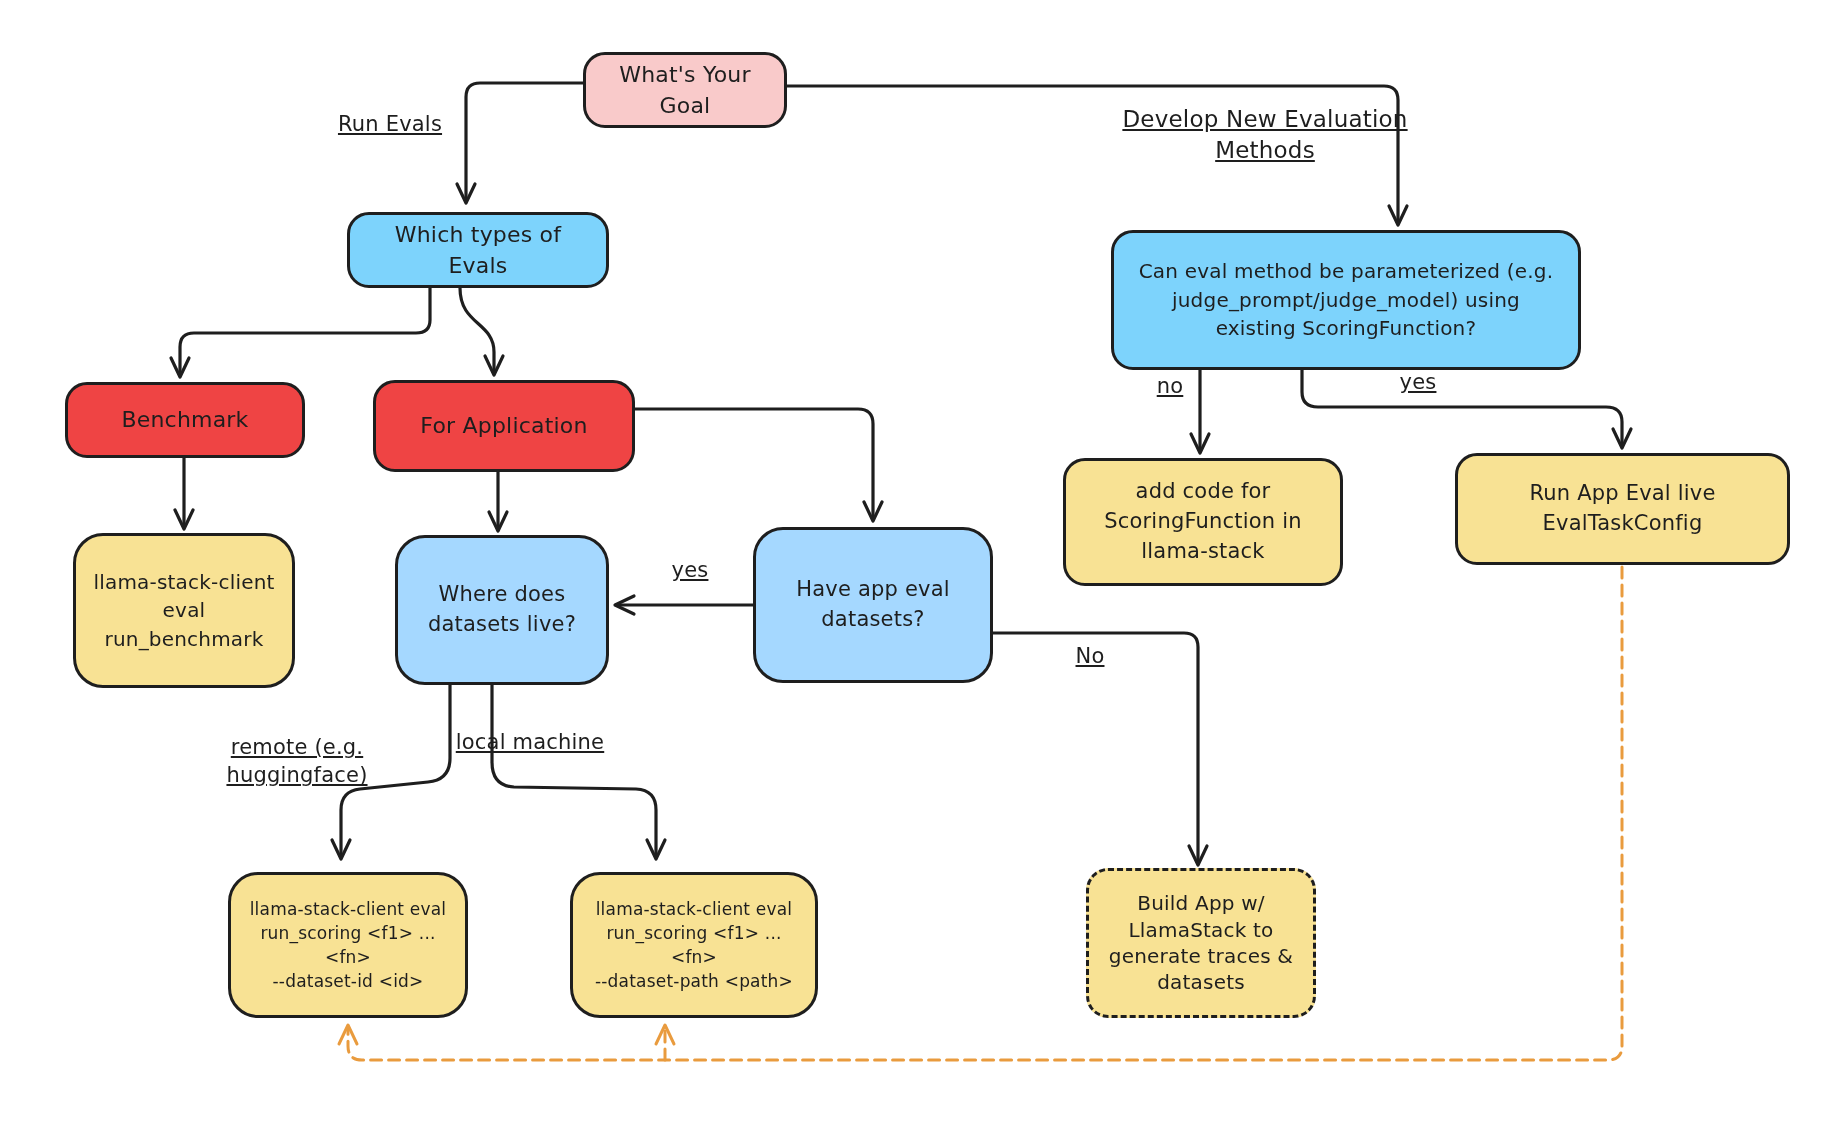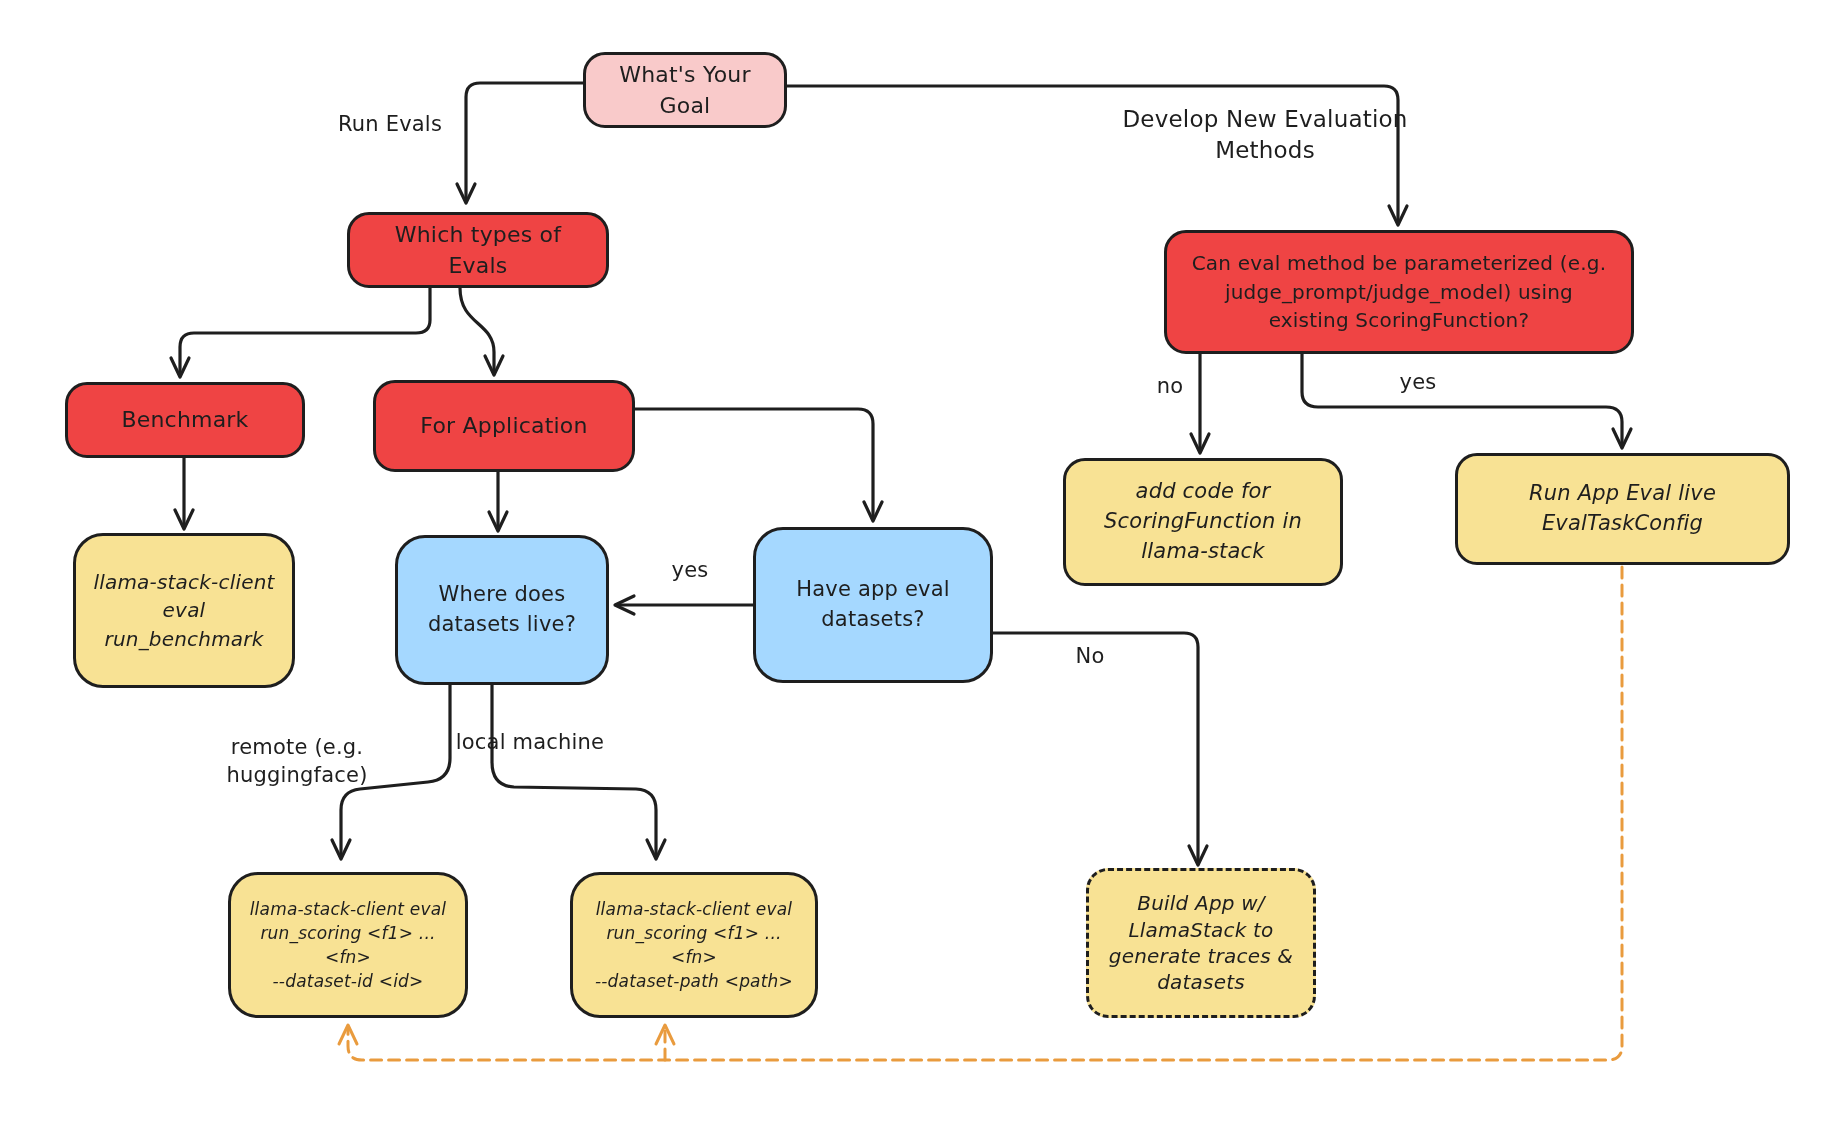--- a/index.html
+++ b/index.html
@@ -8,30 +8,30 @@
   .stage{position:absolute;inset:0;width:1840px;height:1124px;}
   svg.wires{position:absolute;left:0;top:0;pointer-events:none;}
   .node{
     position:absolute;box-sizing:border-box;
     border:3px solid #1e1e1e;border-radius:22px;
     display:flex;align-items:center;justify-content:center;
     text-align:center;white-space:pre-line;line-height:1.42;
     font-size:22px;font-weight:500;letter-spacing:.2px;padding:4px 10px;
   }
   .pink{background:#f9caca;}
-  .green{background:#ef4444;}
-  .yellow{background:#f8e294;font-style:italic;}
+  .green{background:#7dd3fc;}
+  .yellow{background:#f8e294;}
   .blue{background:#a5d8ff;}
   .white{background:#ef4444;}
   .round28{border-radius:30px;}
   .dashed{border-style:dashed;}
   .fs20{font-size:20px;} .fs21{font-size:21px;} .fs17{font-size:17px;}
   .edge-label{
     position:absolute;text-align:center;white-space:pre-line;
-    font-size:21px;font-weight:500;line-height:1.35;letter-spacing:.2px;
+    font-size:21px;font-weight:500;line-height:1.35;letter-spacing:.2px;text-decoration:underline;
   }
 </style>
 </head>
 <body>
 
 <div class="stage">
 
   <svg class="wires" width="1840" height="1124" viewBox="0 0 1840 1124" fill="none" stroke="#1e1e1e" stroke-width="3.2" stroke-linecap="round" stroke-linejoin="round">
 
     <g>
@@ -106,21 +106,21 @@
       <path d="M 656 1044 L 665 1025 L 674 1044"></path>
     </g>
   </svg>
 
   <div class="node pink" style="left:583px;top:52px;width:204px;height:76px">What's Your
 Goal</div>
 
   <div class="node green" style="left:347px;top:212px;width:262px;height:76px">Which types of
 Evals</div>
 
-  <div class="node green fs20" style="left:1164px;top:230px;width:470px;height:124px">Can eval method be parameterized (e.g.
+  <div class="node green fs20" style="left:1111px;top:230px;width:470px;height:140px">Can eval method be parameterized (e.g.
 judge_prompt/judge_model) using
 existing ScoringFunction?</div>
 
   <div class="node white" style="left:65px;top:382px;width:240px;height:76px">Benchmark</div>
 
   <div class="node white" style="left:373px;top:380px;width:262px;height:92px">For Application</div>
 
   <div class="node yellow fs20 round28" style="left:73px;top:533px;width:222px;height:155px">llama-stack-client
 eval run_benchmark</div>
 

